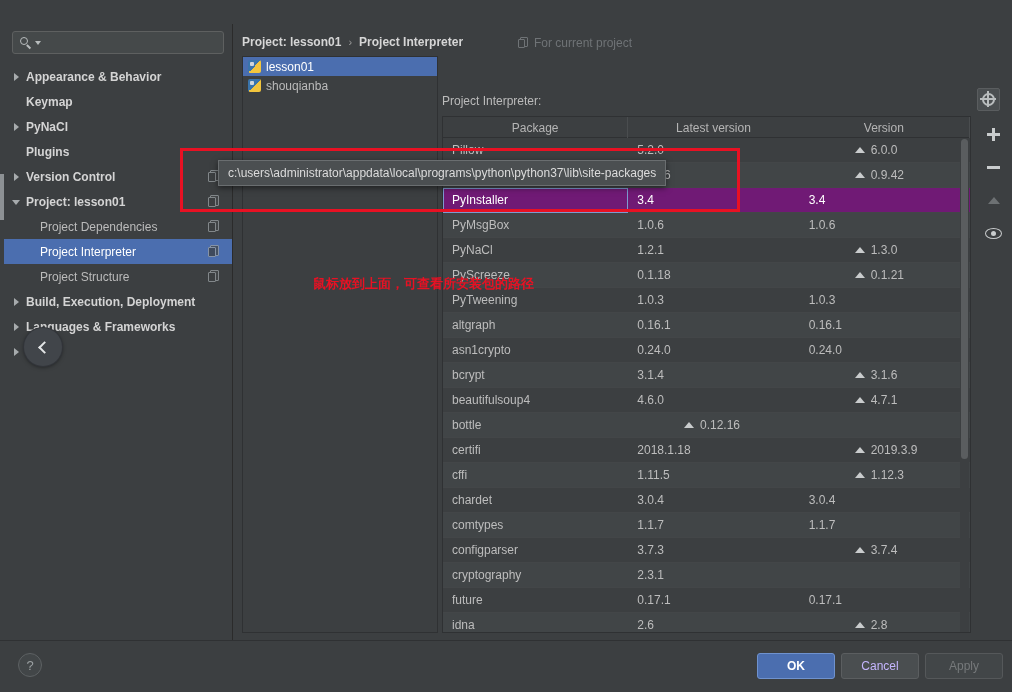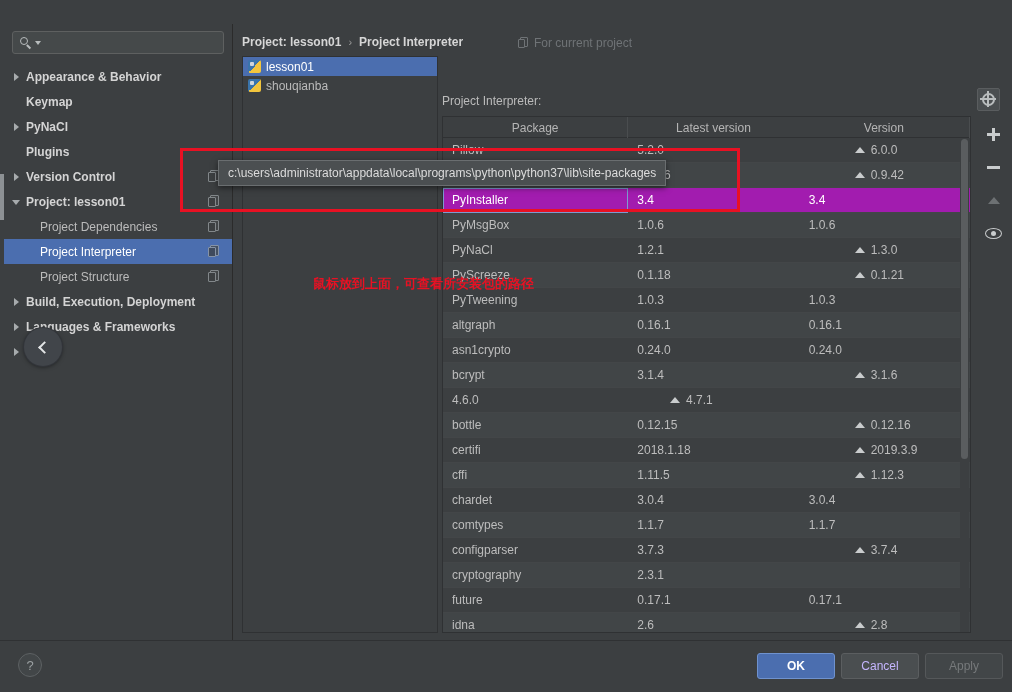--- a/index.html
+++ b/index.html
@@ -226,21 +226,21 @@
   }
   .c-pkg { width: 186px; }
   .c-ver { width: 172px; }
   .c-lat { width: 171px; border-right: none !important; }
   .pkg-rows { position: relative; }
   .pkg-row {
     display: flex; height: 25px; align-items: center;
     border-bottom: 1px solid #434648;
   }
   .pkg-row.alt { background: #414547; }
-  .pkg-row.selected { background: #a21caf; }
+  .pkg-row.selected { background: #701a75; }
   .pkg-row .td { font-size: 12px; color: #bdbdbd; padding-left: 9px; height: 25px; display: flex; align-items: center; }
   .pkg-row.selected .td { color: #ffffff; }
   .pkg-row.selected .td.name {
     box-shadow: inset 0 0 0 1px #7d9ad0;
   }
   .uptri {
     width: 0; height: 0; margin-right: 6px; flex: 0 0 auto;
     border-left: 5px solid transparent; border-right: 5px solid transparent;
     border-bottom: 6px solid #c9cccd;
   }
@@ -560,31 +560,31 @@
               <div class="td name c-pkg">bcrypt</div>
               <div class="td c-ver">3.1.4</div>
               <div class="td c-lat latcell">
                 <span class="inner hasup">
                   <span class="uptri"></span>
                   <span>3.1.6</span>
                 </span>
               </div>
             </div>
             <div class="pkg-row">
+              <div class="td name c-pkg">beautifulsoup4</div>
               <div class="td c-ver">4.6.0</div>
               <div class="td c-lat latcell">
                 <span class="inner hasup">
                   <span class="uptri"></span>
                   <span>4.7.1</span>
                 </span>
               </div>
             </div>
             <div class="pkg-row alt">
               <div class="td name c-pkg">bottle</div>
-              <div class="td c-ver">0.12.15</div>
               <div class="td c-lat latcell">
                 <span class="inner hasup">
                   <span class="uptri"></span>
                   <span>0.12.16</span>
                 </span>
               </div>
             </div>
             <div class="pkg-row">
               <div class="td name c-pkg">certifi</div>
               <div class="td c-ver">2018.1.18</div>

